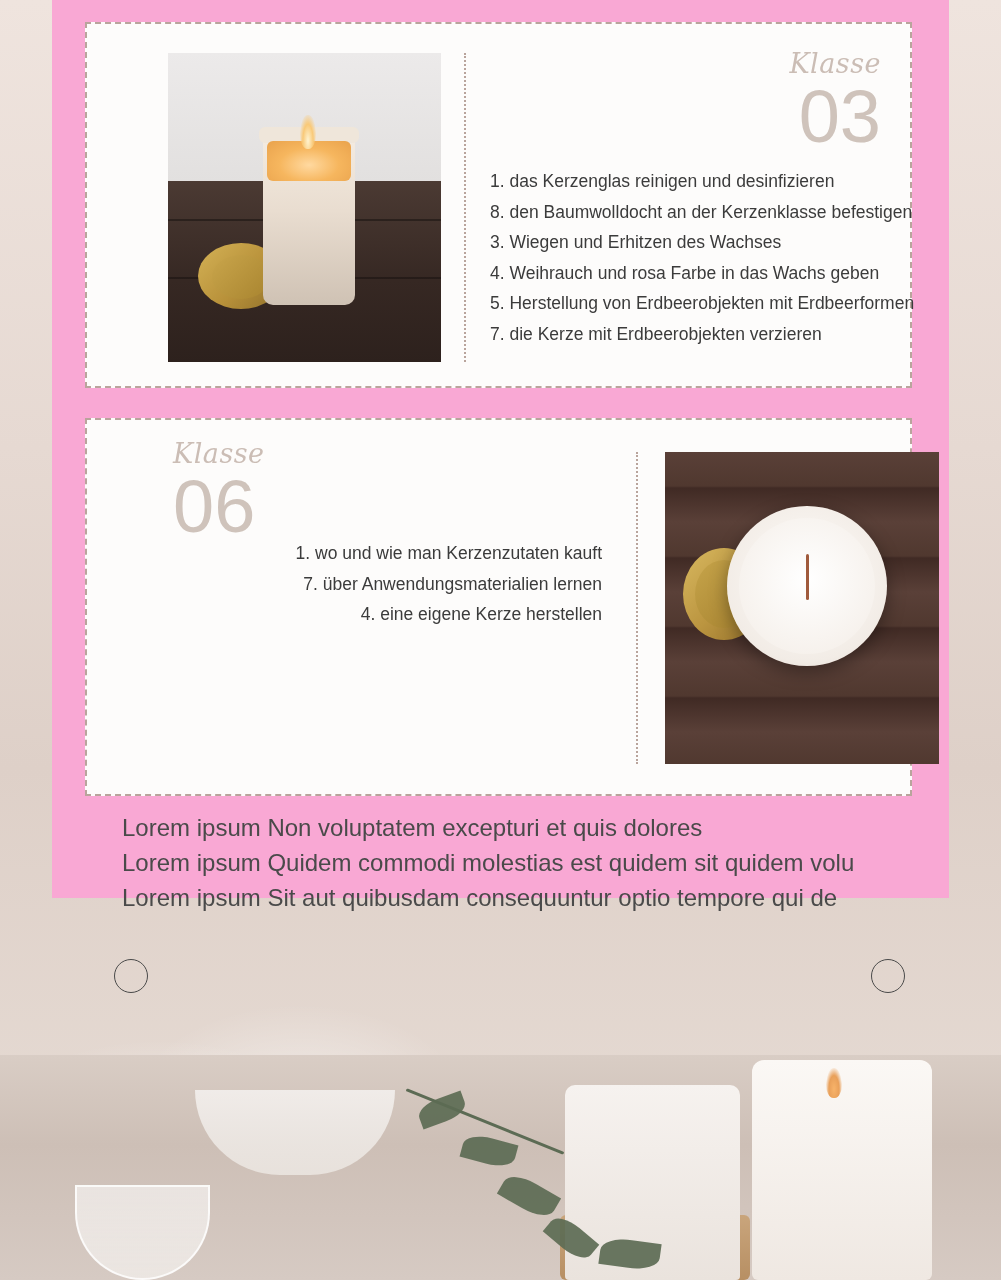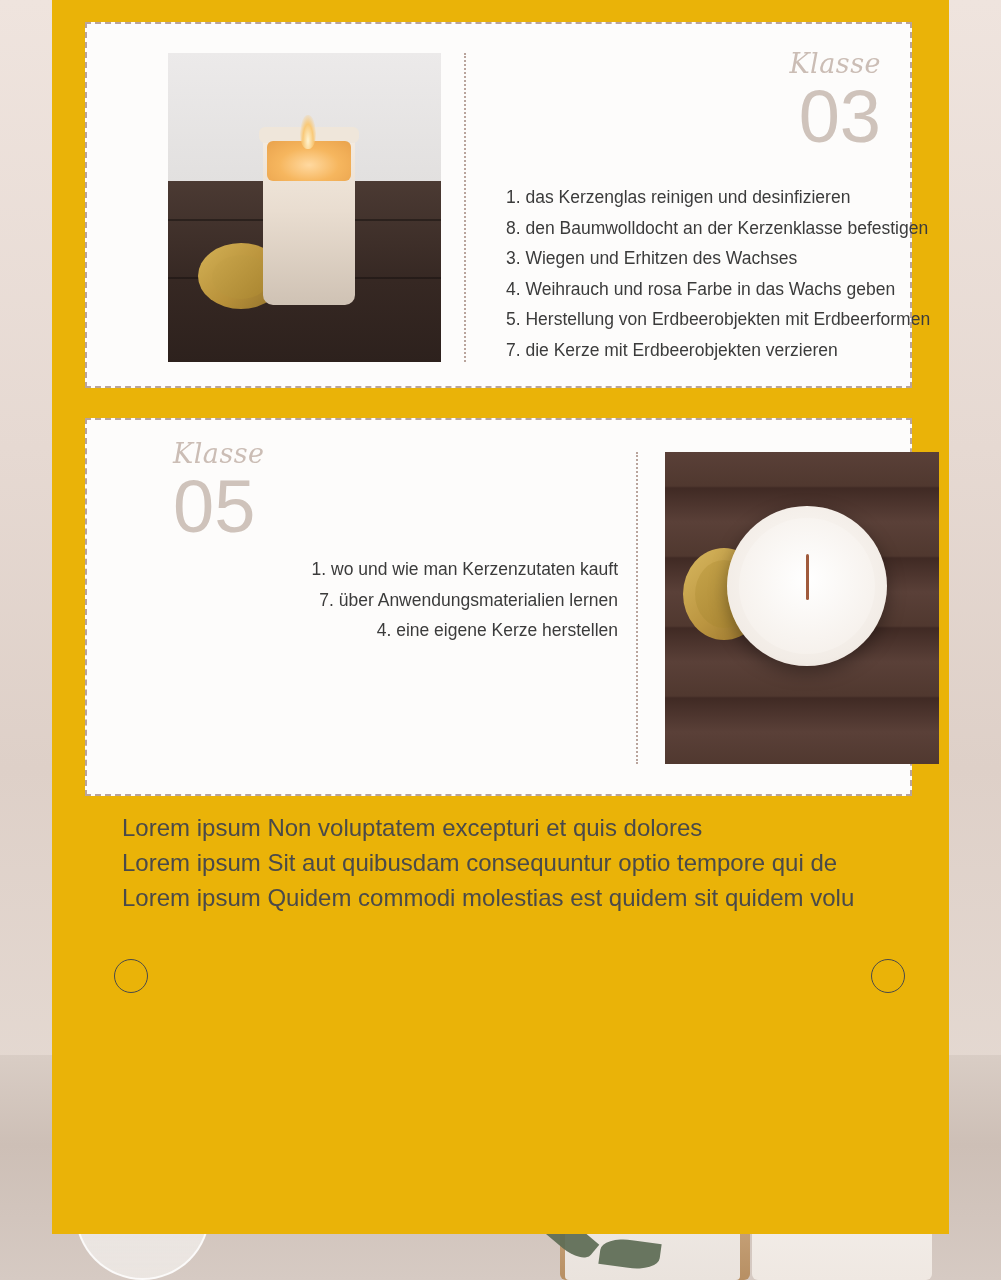--- a/index.html
+++ b/index.html
@@ -85,22 +85,22 @@
     position: absolute;
     background: #5c6b54;
     height: 3px;
     border-radius: 2px;
   }
 
   
   .card {
     position: absolute;
     left: 52px; top: 0;
-    width: 897px; height: 1234px;
-    background: #eab308;
+    width: 897px; height: 898px;
+    background: #f9a8d4;
   }
 
   .section {
     position: absolute;
     border: 2px dashed #b9a49c;
     background: #fdfcfb;
   }
   .section.s3 { left: 33px; top: 22px; width: 827px; height: 366px; }
   .section.s4 { left: 33px; top: 418px; width: 827px; height: 378px; }
 
@@ -156,21 +156,21 @@
     font-size: 74px;
     font-weight: 300;
     color: #cfc3bb;
     line-height: .92;
     margin-top: 6px;
   }
 
   .steps {
     position: absolute;
     list-style: none;
-    margin: 16px;
+    margin: 0;
     padding: 0;
     color: #3b3b3b;
     font-size: 17.5px;
     line-height: 30.5px;
   }
   .steps.l3 { left: 403px; top: 142px; width: 440px; text-align: left; }
   .steps.l4 { left: 120px; top: 538px; width: 430px; text-align: right; }
   .steps li { white-space: nowrap; }
 
   .lorem {
@@ -240,21 +240,21 @@
       <li>4. Weihrauch und rosa Farbe in das Wachs geben</li>
       <li>5. Herstellung von Erdbeerobjekten mit Erdbeerformen</li>
       <li>7. die Kerze mit Erdbeerobjekten verzieren</li>
     </ol>
   </div>
 
   <div class="section s4">
 
     <div class="klasse-block k4">
       <div class="klasse-word">Klasse</div>
-      <div class="klasse-num">05</div>
+      <div class="klasse-num">06</div>
     </div>
 
     <div class="divider d4"></div>
 
     <div class="photo p4">
       <div class="p4-wood"></div>
       <div class="p4-lid"></div>
       <div class="p4-lid-in"></div>
       <div class="p4-jar"></div>
       <div class="p4-jar-in"></div>
@@ -263,19 +263,19 @@
   </div>
 
   <ol class="steps l4">
     <li>1. wo und wie man Kerzenzutaten kauft</li>
     <li>7. über Anwendungsmaterialien lernen</li>
     <li>4. eine eigene Kerze herstellen</li>
   </ol>
 
   <div class="lorem">
     <div>Lorem ipsum Non voluptatem excepturi et quis dolores</div>
+    <div>Lorem ipsum Quidem commodi molestias est quidem sit quidem volu</div>
     <div>Lorem ipsum Sit aut quibusdam consequuntur optio tempore qui de</div>
-    <div>Lorem ipsum Quidem commodi molestias est quidem sit quidem volu</div>
   </div>
 
   <button class="dot-btn left"></button>
   <button class="dot-btn right"></button>
 </div>
 
 </body></html>

